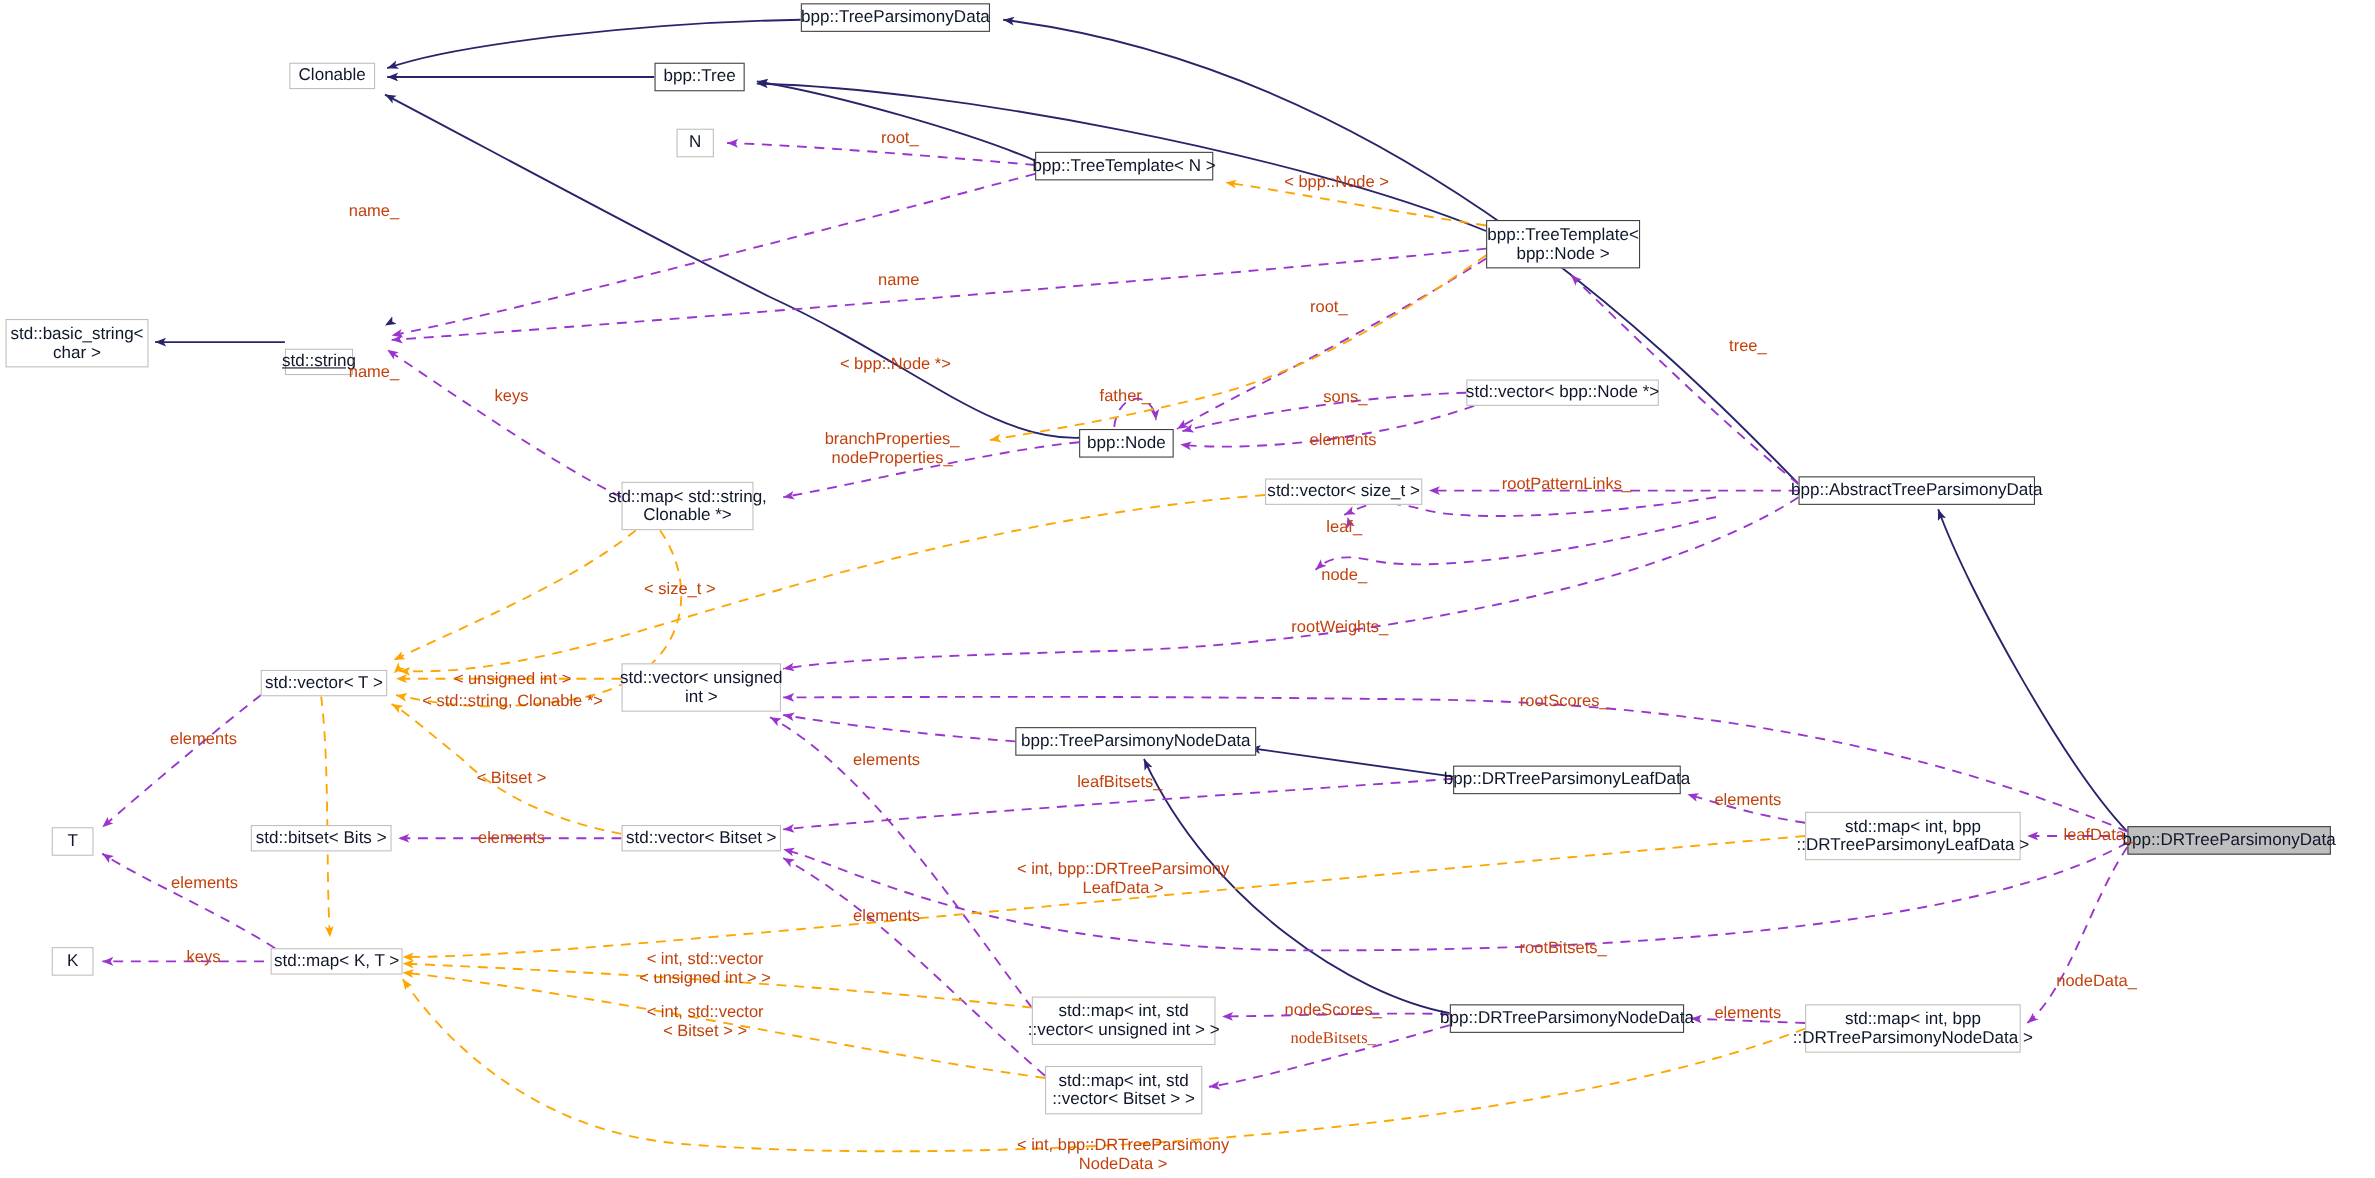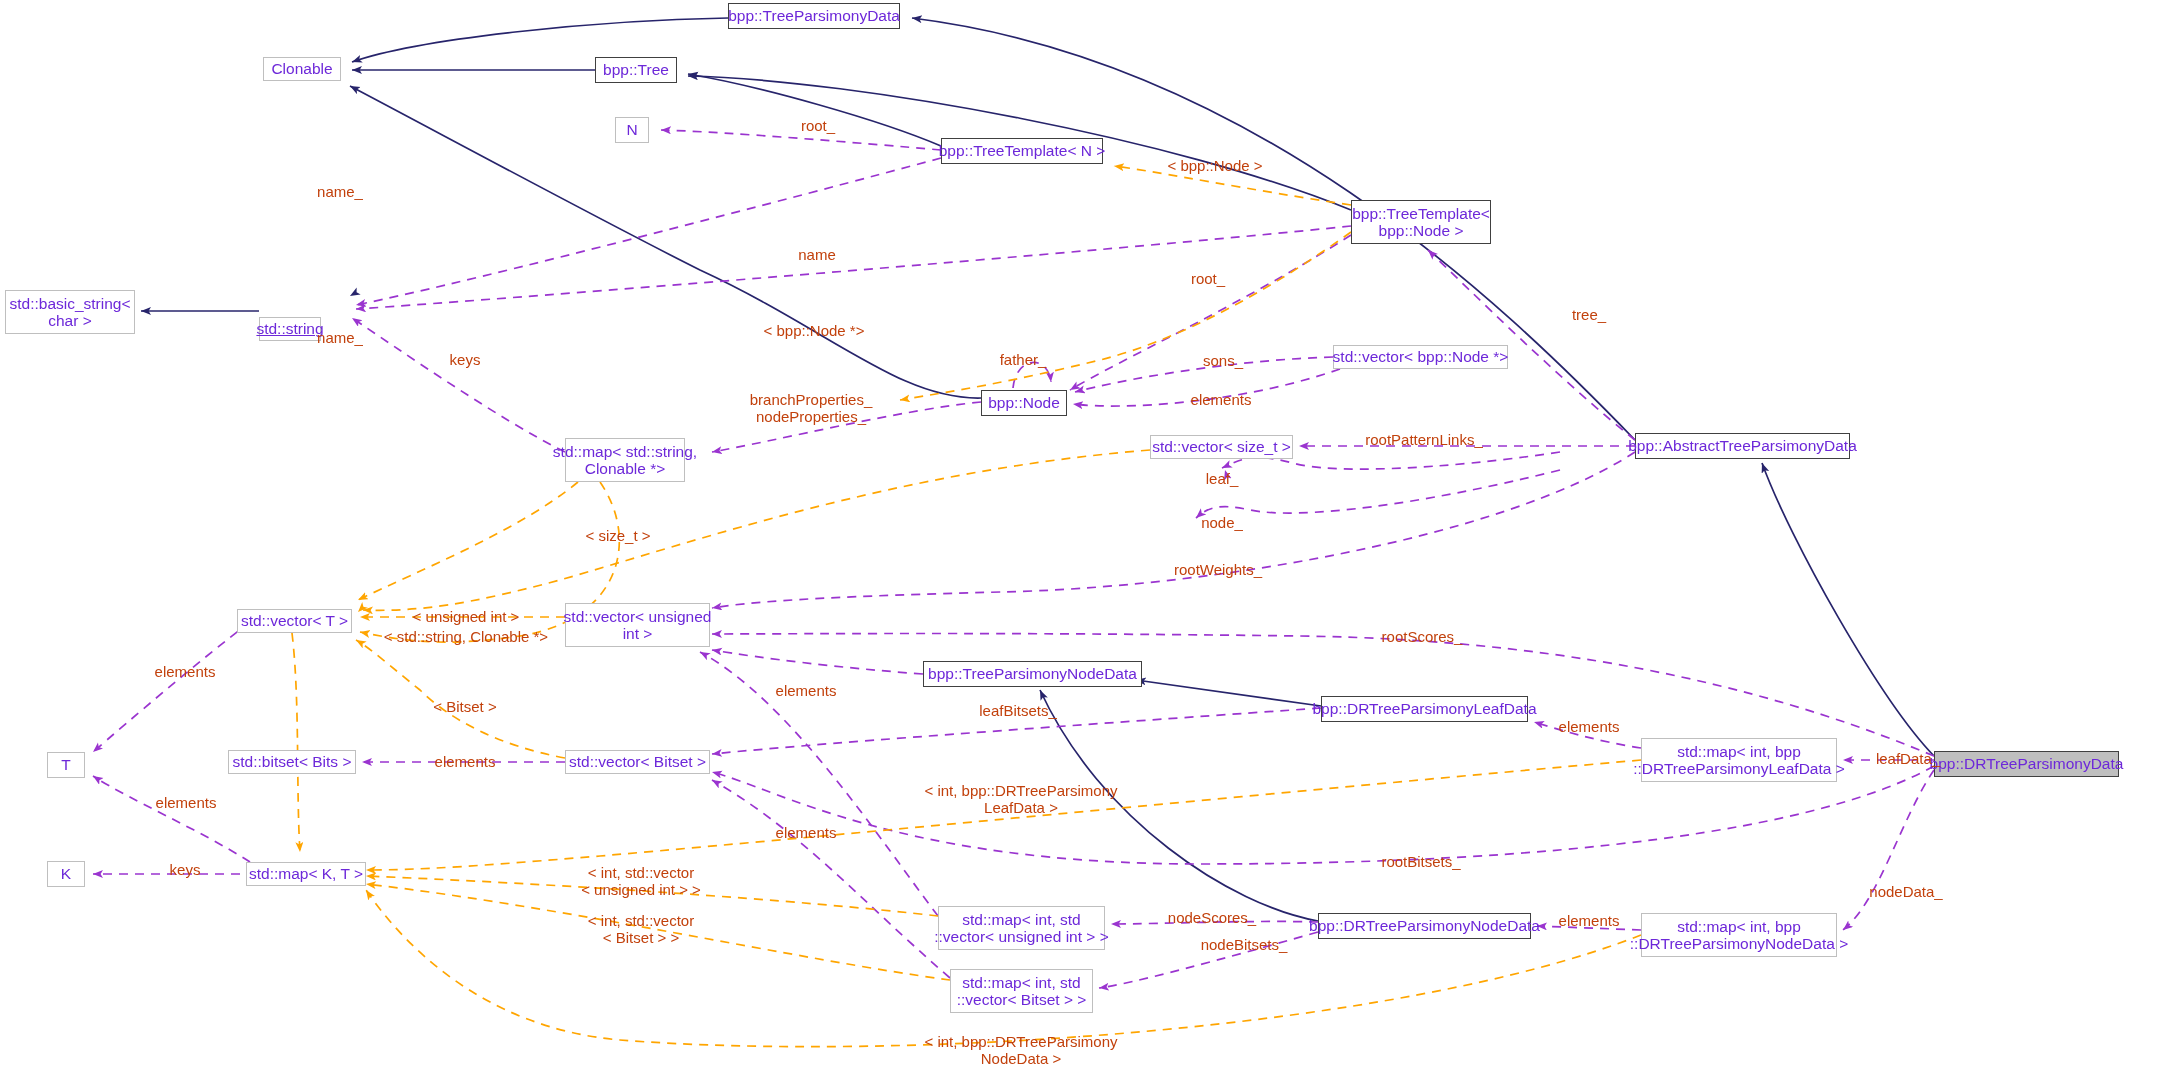--- a/index.html
+++ b/index.html
@@ -3,21 +3,21 @@
 <meta charset="utf-8">
 <title>bpp::DRTreeParsimonyData collaboration graph</title>
 <style>
   html,body{margin:0;padding:0;background:#ffffff;}
   #canvas{position:relative;width:2159px;height:1071px;background:#ffffff;
           font-family:"Liberation Sans","DejaVu Sans",sans-serif;overflow:hidden;}
   svg#edges{position:absolute;left:0;top:0;width:2159px;height:1071px;}
 
   .node{position:absolute;box-sizing:border-box;display:flex;align-items:center;
         justify-content:center;text-align:center;line-height:1.12;
-        font-size:15.5px;color:#6d28d9;background:#ffffff;
+        font-size:15.5px;color:#0f172a;background:#ffffff;
         border:1px solid #bfbfbf;white-space:pre;z-index:5;}
   .node.strong{border:1.6px solid #404040;}
   .node.current{background:#bfbfbf;border:1.6px solid #404040;}
 
   .elabel{position:absolute;font-size:15px;color:#c2410c;text-align:center;
           line-height:1.15;white-space:pre;z-index:6;
           transform:translate(-50%,-50%);}
 </style>
 </head>
 <body>
@@ -232,18 +232,18 @@
       <div class="elabel" style="left: 806px; top: 833px;">elements</div>
       <div class="elabel" style="left: 1421px; top: 862px;">rootBitsets_</div>
       <div class="elabel" style="left: 185px; top: 870px;">keys</div>
       <div class="elabel" style="left: 1906px; top: 892px;">nodeData_</div>
       <div class="elabel" style="left: 641px; top: 881px;">&lt; int, std::vector
 &lt; unsigned int &gt; &gt;</div>
       <div class="elabel" style="left: 1212px; top: 918px;">nodeScores_</div>
       <div class="elabel" style="left: 1589px; top: 921px;">elements</div>
       <div class="elabel" style="left: 641px; top: 929px;">&lt; int, std::vector
 &lt; Bitset &gt; &gt;</div>
-      <div class="elabel" style="left: 1244px; top: 945px;">nodeBitsets_</div>
+      <div class="elabel" style="left: 1212px; top: 945px; font-family: Liberation Serif, serif;">nodeBitsets_</div>
       <div class="elabel" style="left: 1021px; top: 1050px;">&lt; int, bpp::DRTreeParsimony
 NodeData &gt;</div>
     </div>
 
 </div>
 
 </body></html>

